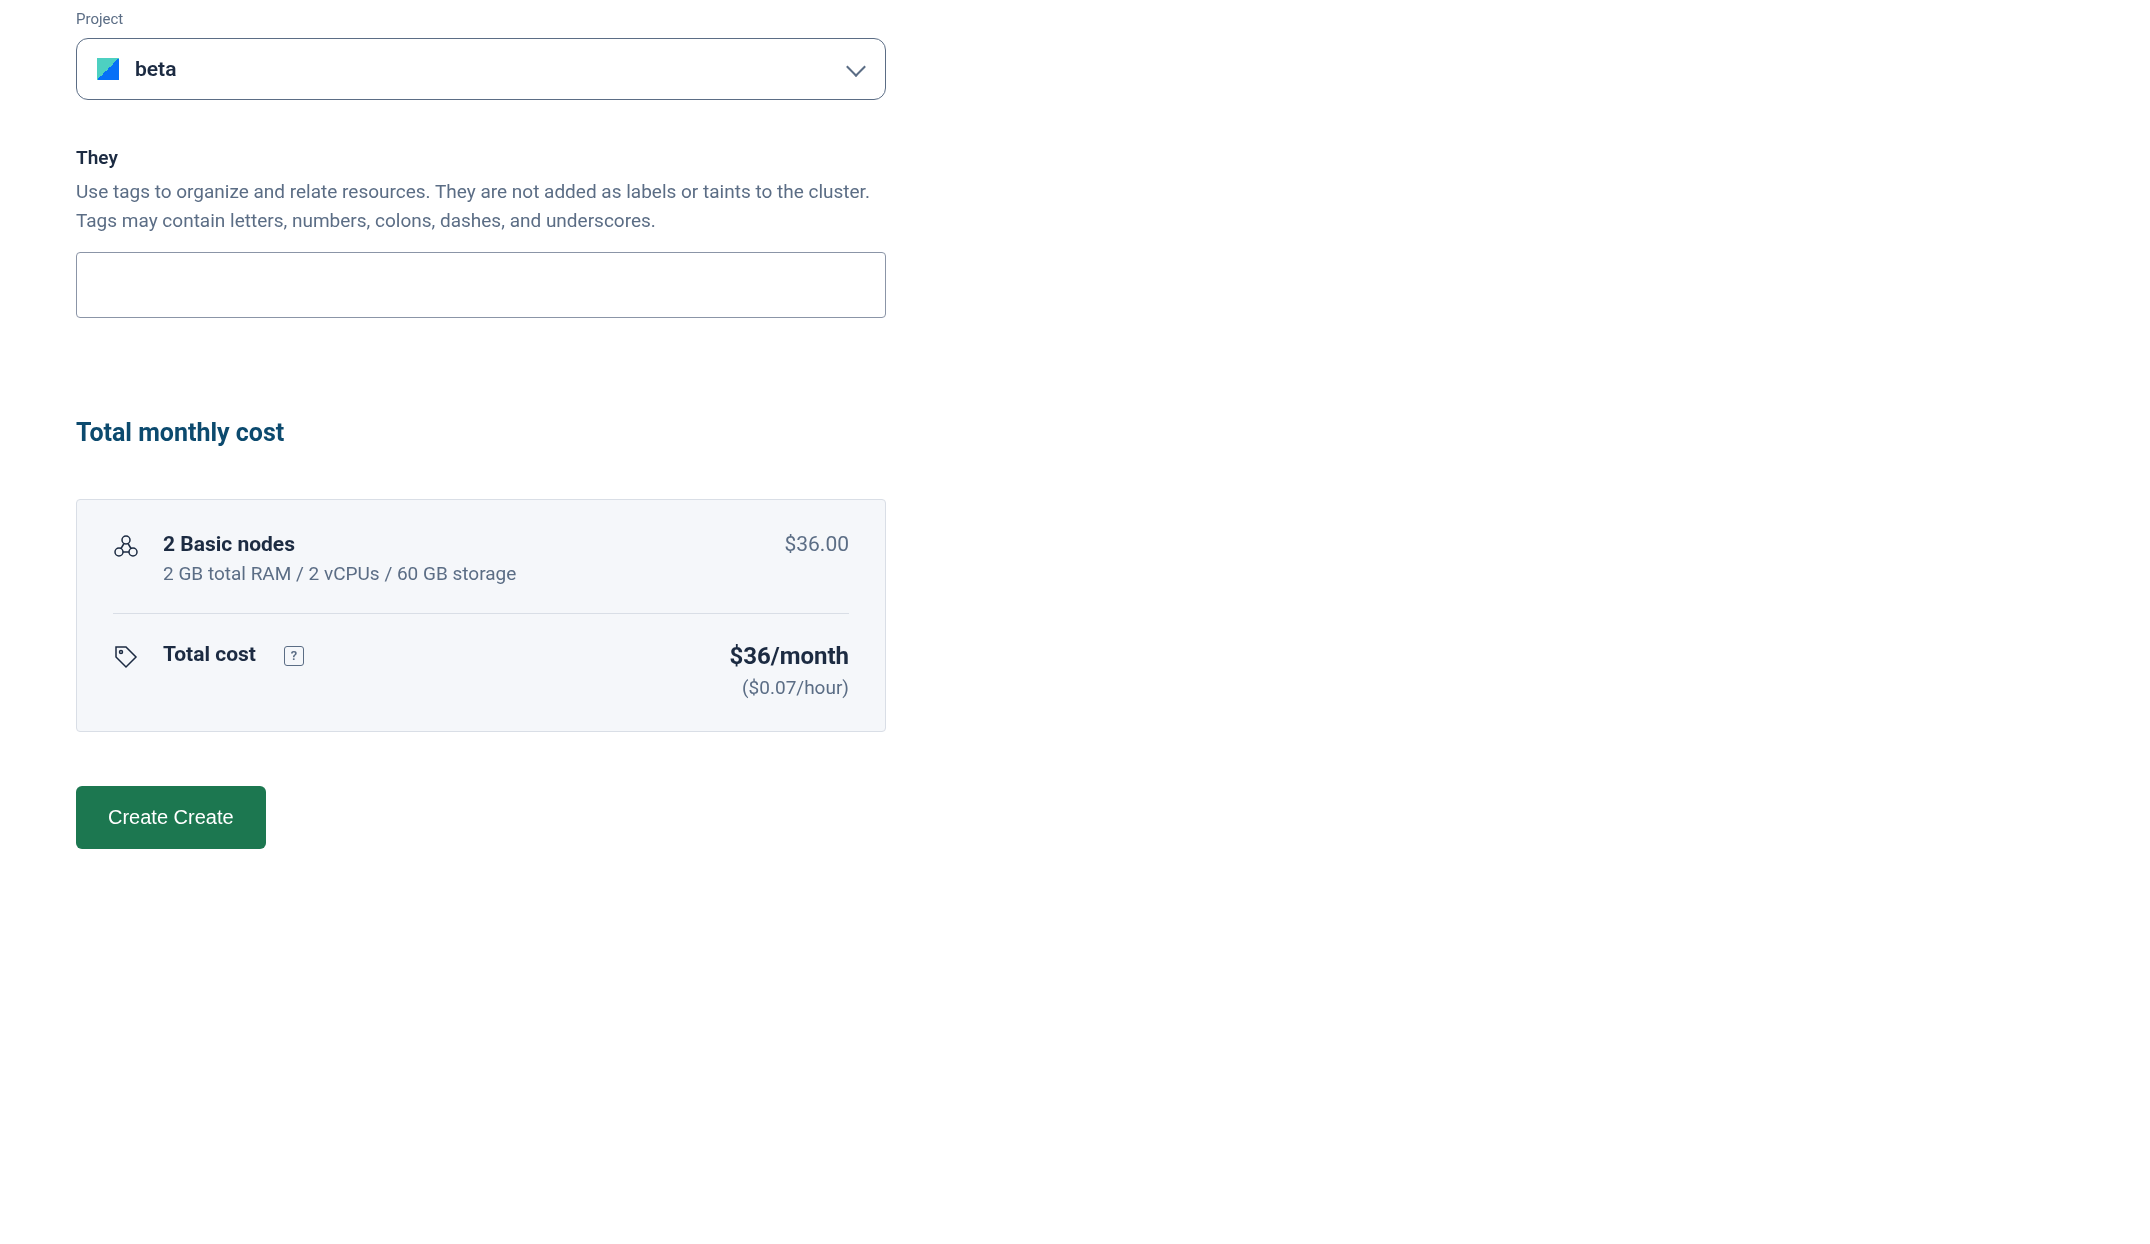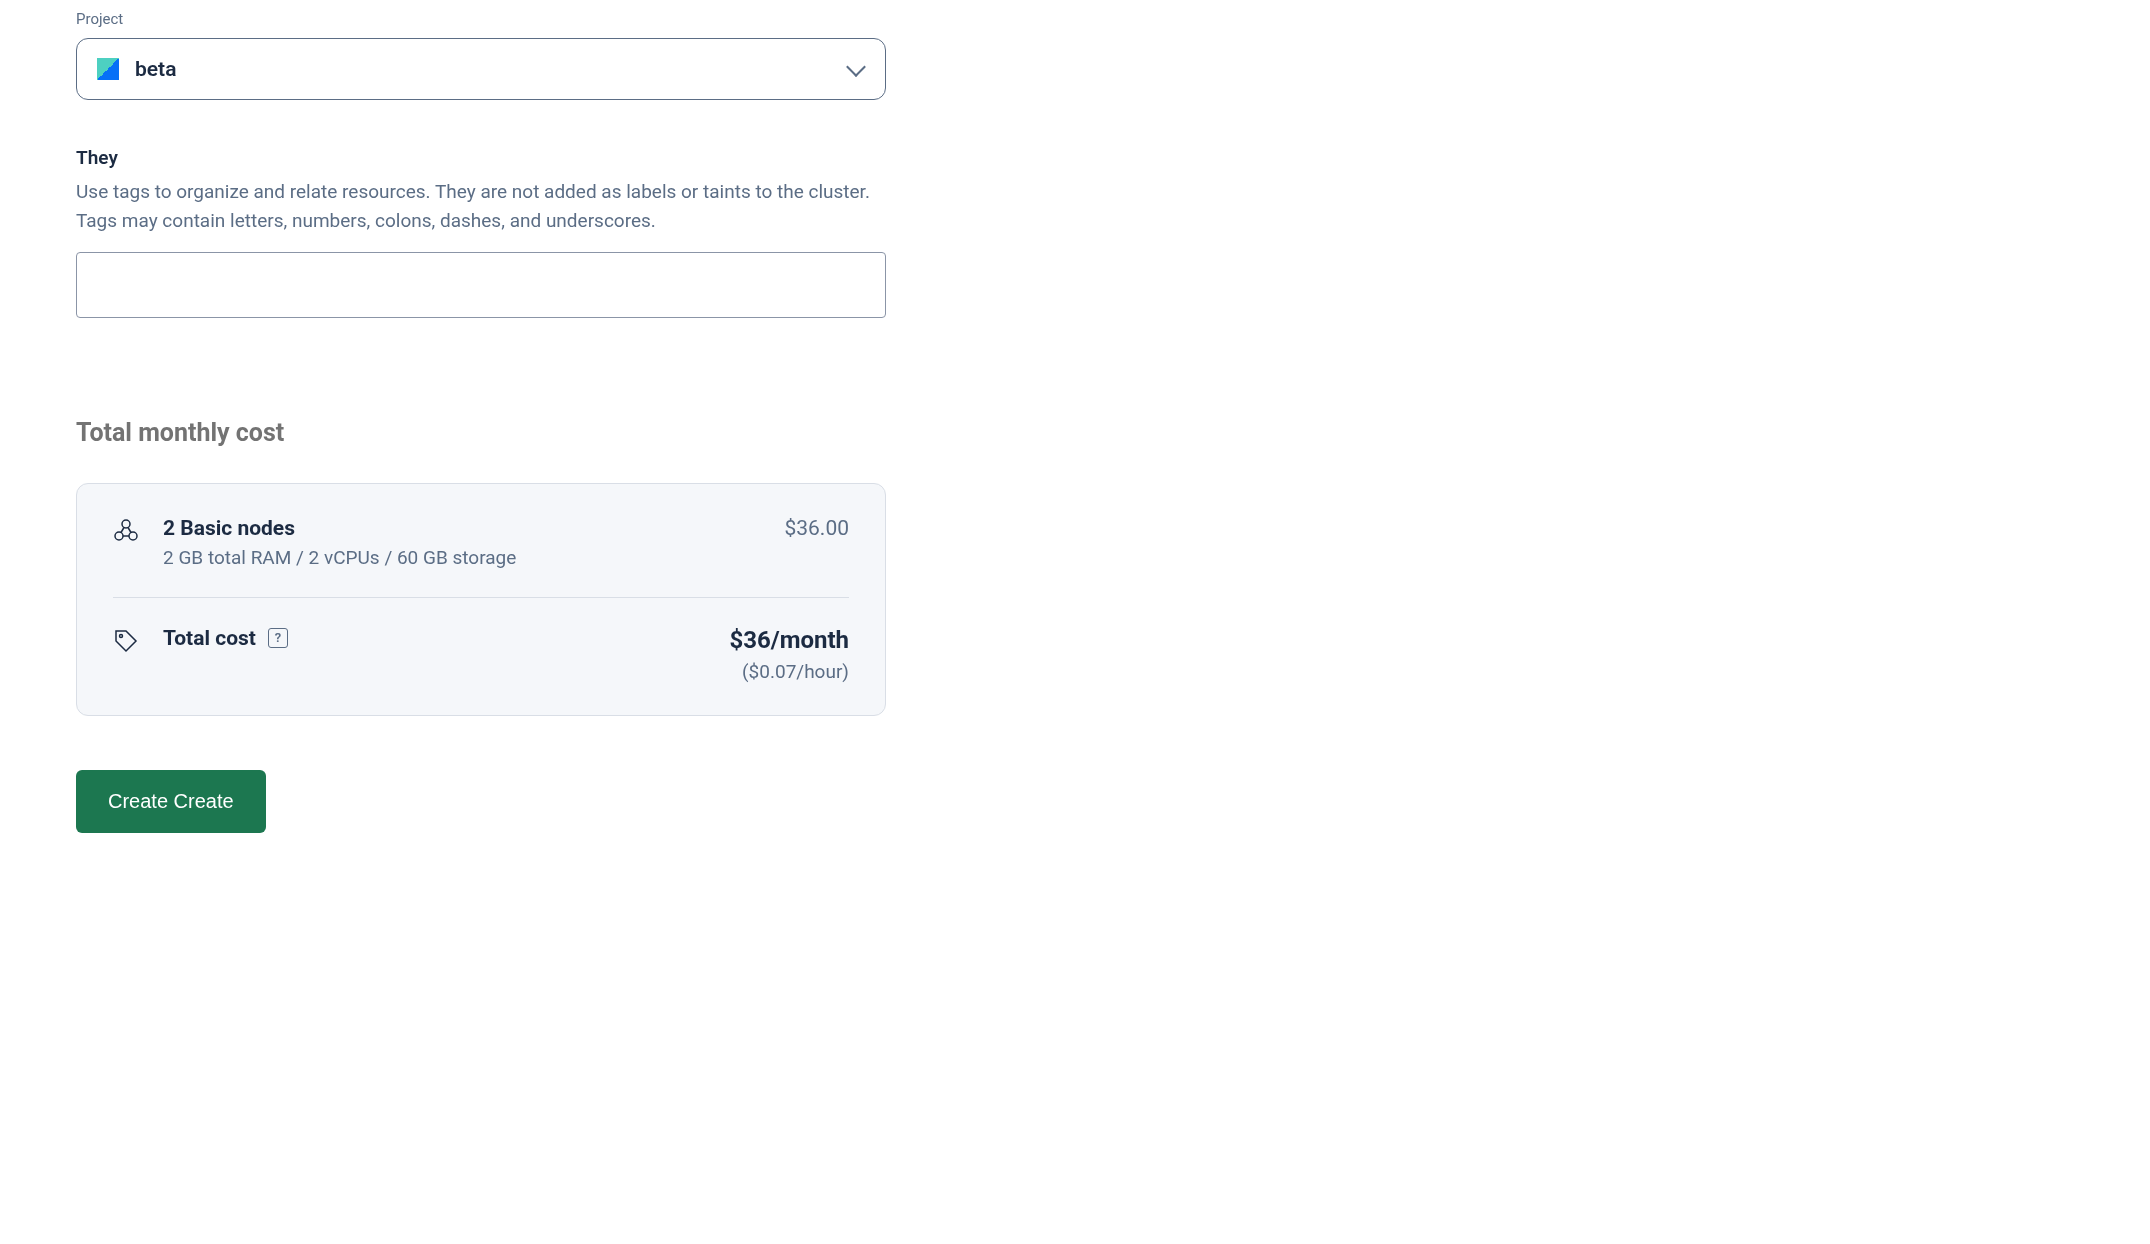--- a/index.html
+++ b/index.html
@@ -85,27 +85,27 @@
       border: 1px solid #8b95a7;
       border-radius: 4px;
       padding: 20px 16px;
       font-size: 18px;
       background: #ffffff;
       min-height: 66px;
     }
     .heading {
       font-size: 25px;
       font-weight: 700;
-      color: #737373;
+      color: #0c4a6e;
       margin-top: 100px;
-      margin-bottom: 36px;
+      margin-bottom: 52px;
     }
     .cost-card {
       border: 1px solid #d9dee6;
-      border-radius: 12px;
+      border-radius: 4px;
       background: #f5f7fa;
       padding: 32px 36px;
     }
     .cost-row {
       display: flex;
       align-items: flex-start;
     }
     .cost-icon {
       width: 26px;
       height: 26px;
@@ -135,22 +135,22 @@
       border: none;
       border-top: 1px solid #d9dee6;
       margin: 28px 0;
     }
     .total-row {
       display: flex;
       align-items: flex-start;
     }
     .total-label-wrap {
       display: flex;
-      align-items: center;
-      gap: 12px;
+      align-items: flex-end;
+      gap: 28px;
       flex: 1;
     }
     .total-label {
       font-size: 21px;
       font-weight: 700;
       color: #1c2b42;
     }
     .help-badge {
       display: inline-flex;
       align-items: center;

